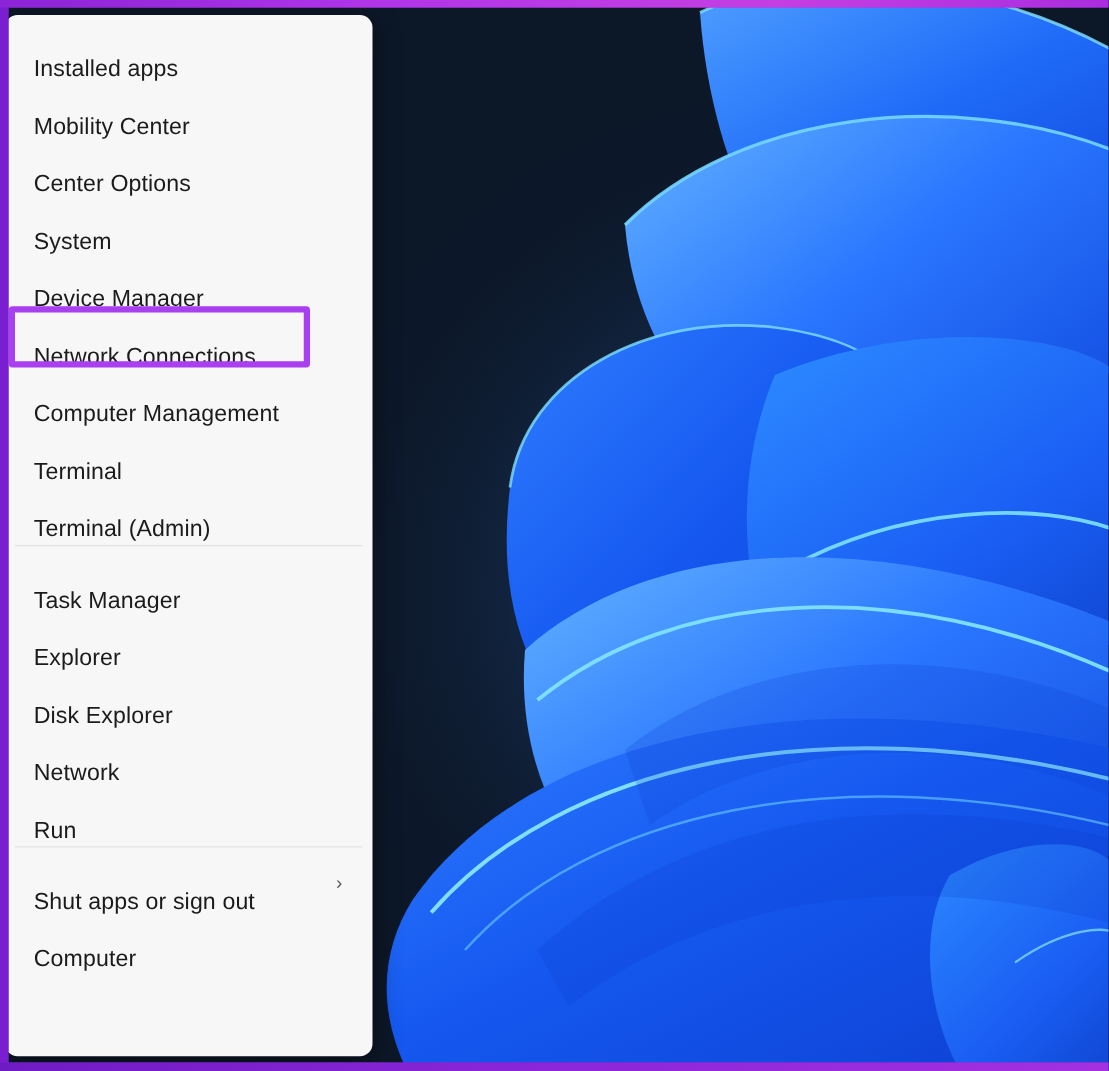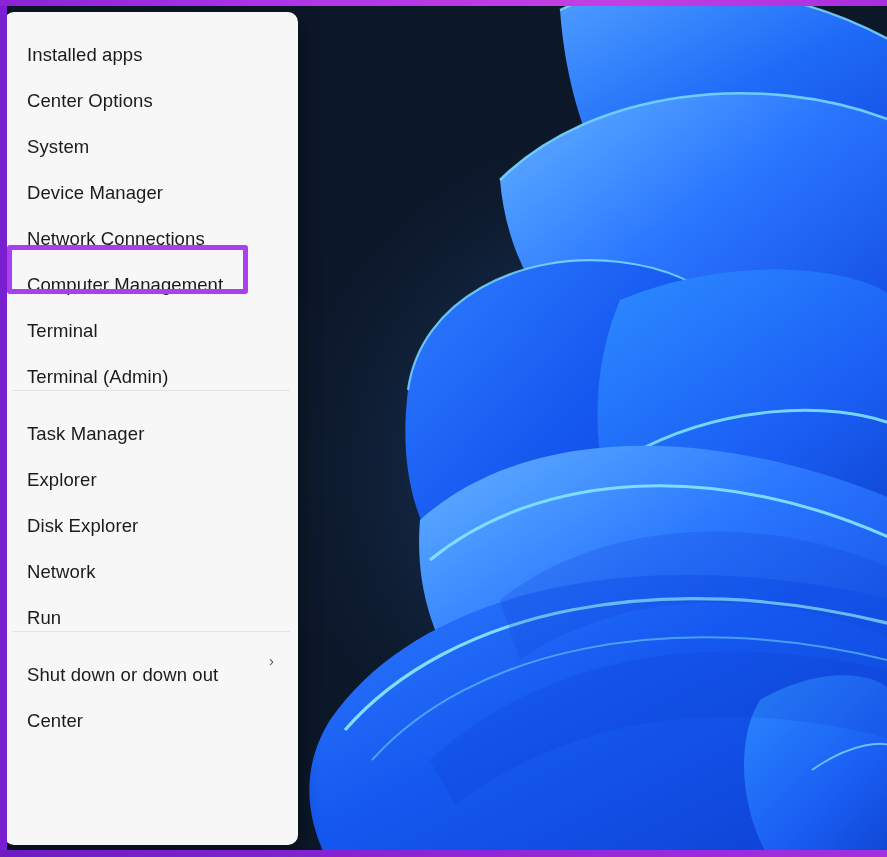--- a/index.html
+++ b/index.html
@@ -190,20 +190,23 @@
     </svg>
   </div>
 
   <div id="context-menu">
 
     <div class="menu-group">
       <div class="menu-item">
         <span class="label">Installed apps</span>
       </div>
       <div class="menu-item">
+        <span class="label">Mobility Center</span>
+      </div>
+      <div class="menu-item">
         <span class="label">Center Options</span>
       </div>
       <div class="menu-item">
         <span class="label">System</span>
       </div>
       <div class="menu-item">
         <span class="label">Device Manager</span>
       </div>
       <div class="menu-item">
         <span class="label">Network Connections</span>
@@ -236,25 +239,25 @@
       </div>
       <div class="menu-item">
         <span class="label">Run</span>
       </div>
     </div>
 
     <div class="separator"></div>
 
     <div class="menu-group">
       <div class="menu-item">
-        <span class="label">Shut down or down out</span>
+        <span class="label">Shut apps or sign out</span>
         <span class="submenu-chevron">›</span>
       </div>
       <div class="menu-item">
-        <span class="label">Center</span>
+        <span class="label">Computer</span>
       </div>
     </div>
 
   </div>
 
   <div id="highlight-box"></div>
   <div id="outer-frame"></div>
   <div id="top-band"></div>
   <div id="bottom-band"></div>
 

